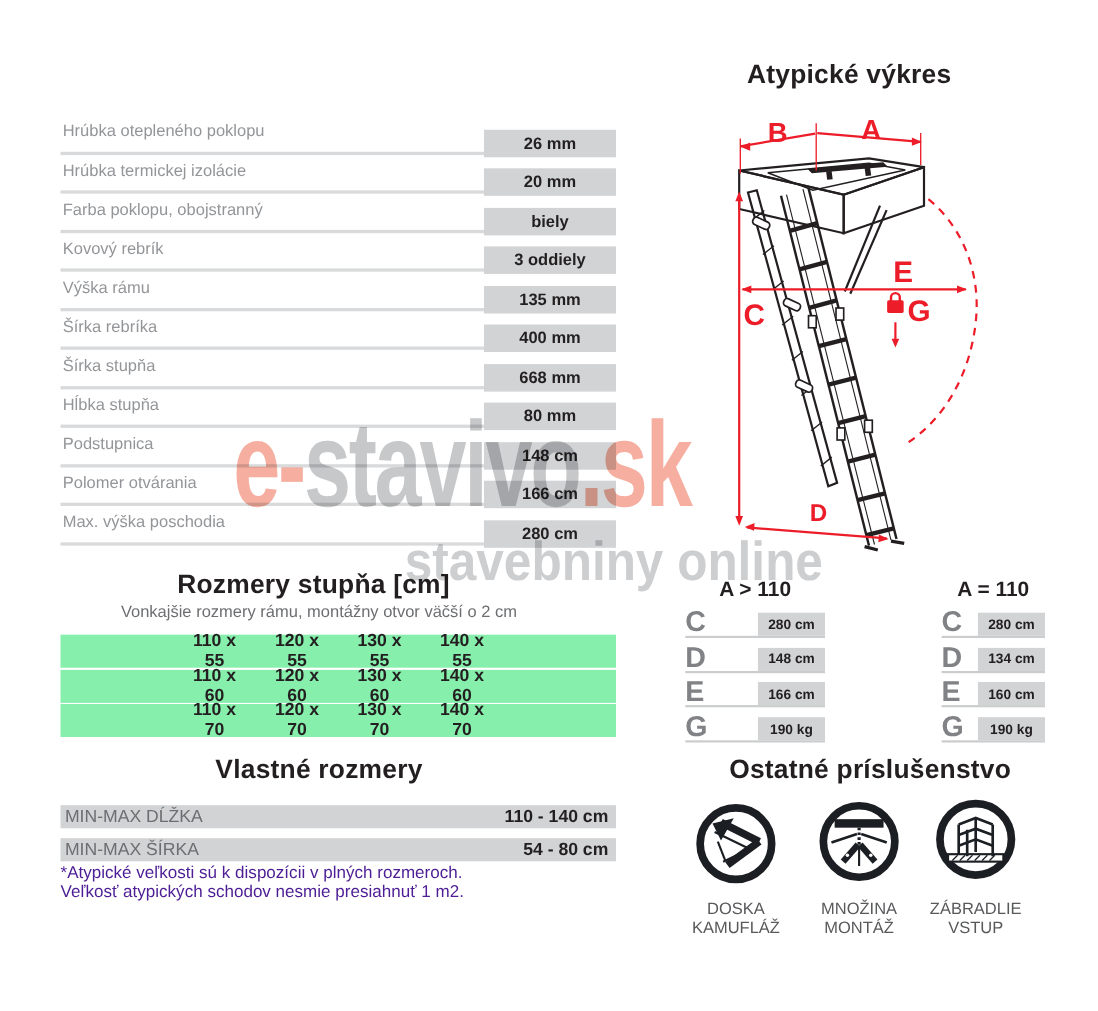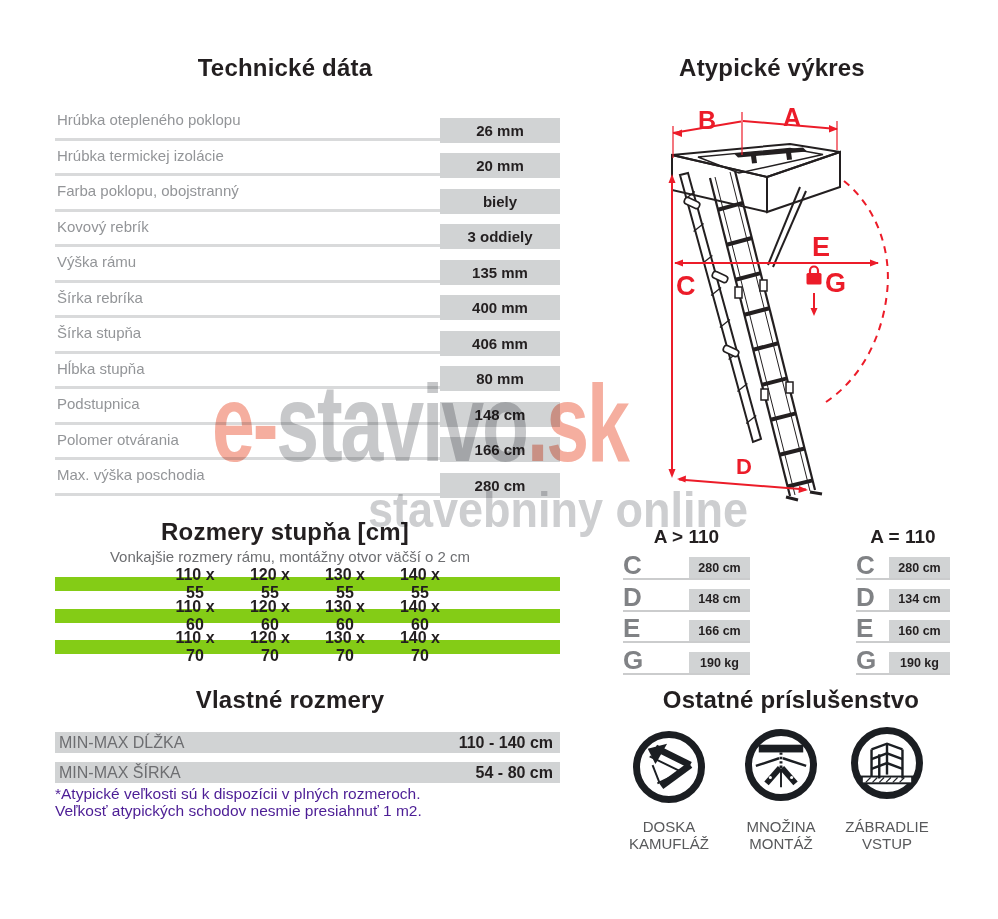--- a/index.html
+++ b/index.html
@@ -13,21 +13,21 @@
   
   .tech-table { position:absolute; left:55px; top:106px; width:505px; }
   .srow { position:relative; height:35.5px; }
   .slabel { position:absolute; left:2px; top:5px; font-size:15px; color:#939598; }
   .sline  { position:absolute; left:0; bottom:1px; width:386px; height:3px; background:#d9dadb; }
   .schip  { position:absolute; right:0; bottom:-1px; width:120px; height:25px; background:#d1d3d4;
             display:flex; align-items:center; justify-content:center;
             font-size:15px; font-weight:bold; color:#231f20; }
   
   .subtitle { font-size:15px; color:#6d6e71; text-align:center; }
-  .sizebar { position:absolute; left:55px; width:505px; height:14px; background:#84cc16;
+  .sizebar { position:absolute; left:55px; width:505px; height:30px; background:#86efac;
              display:flex; align-items:center; justify-content:center; gap:14px; }
   .sizebar span { display:inline-block; width:61px; text-align:center;
                   font-size:16px; font-weight:bold; color:#231f20; }
   
   .vrow { position:absolute; left:55px; width:505px; height:21px; background:#d1d3d4;
           display:flex; align-items:center; justify-content:space-between; }
   .vrow .vl { font-size:16px; color:#6d6e71; padding-left:4px; }
   .vrow .vv { font-size:16px; font-weight:bold; color:#231f20; padding-right:7px; }
   .note { position:absolute; left:55px; width:505px; font-size:15.5px; color:#4c1d95; line-height:16.5px; }
   
@@ -59,21 +59,20 @@
   .rf  { fill:#ec1c29; }
   .rt  { fill:#ec1c29; font-weight:bold; font-family:"Liberation Sans",sans-serif; }
   .rdash { stroke:#ec1c29; stroke-width:2; fill:none; stroke-dasharray:7 6; }
   .ic { stroke:#1b1e22; fill:none; stroke-width:2.5; }
 </style>
 </head>
 <body>
 
 <div class="page">
 
-  <div class="abs h1" style="left:55px; top:54px; width:460px;">Technické dáta</div>
 
   <div class="tech-table">
     <div class="srow">
       <span class="slabel">Hrúbka otepleného poklopu</span>
       <span class="sline"></span>
       <span class="schip">26 mm</span>
     </div>
     <div class="srow">
       <span class="slabel">Hrúbka termickej izolácie</span>
       <span class="sline"></span>
@@ -95,21 +94,21 @@
       <span class="schip">135 mm</span>
     </div>
     <div class="srow">
       <span class="slabel">Šírka rebríka</span>
       <span class="sline"></span>
       <span class="schip">400 mm</span>
     </div>
     <div class="srow">
       <span class="slabel">Šírka stupňa</span>
       <span class="sline"></span>
-      <span class="schip">406 mm</span>
+      <span class="schip">668 mm</span>
     </div>
     <div class="srow">
       <span class="slabel">Hĺbka stupňa</span>
       <span class="sline"></span>
       <span class="schip">80 mm</span>
     </div>
     <div class="srow">
       <span class="slabel">Podstupnica</span>
       <span class="sline"></span>
       <span class="schip">148 cm</span>

